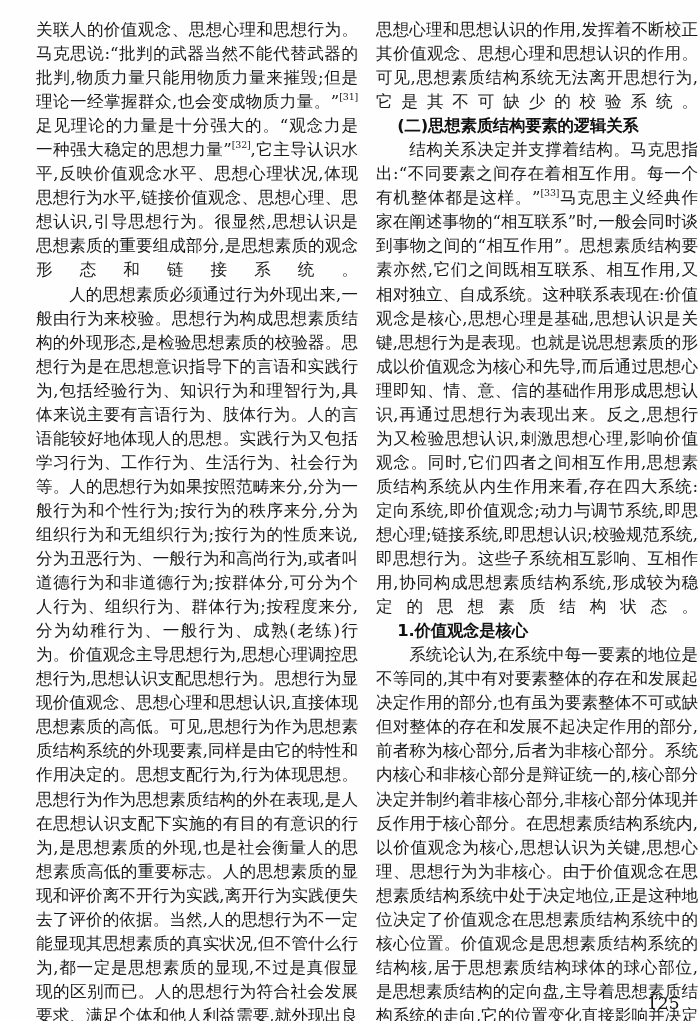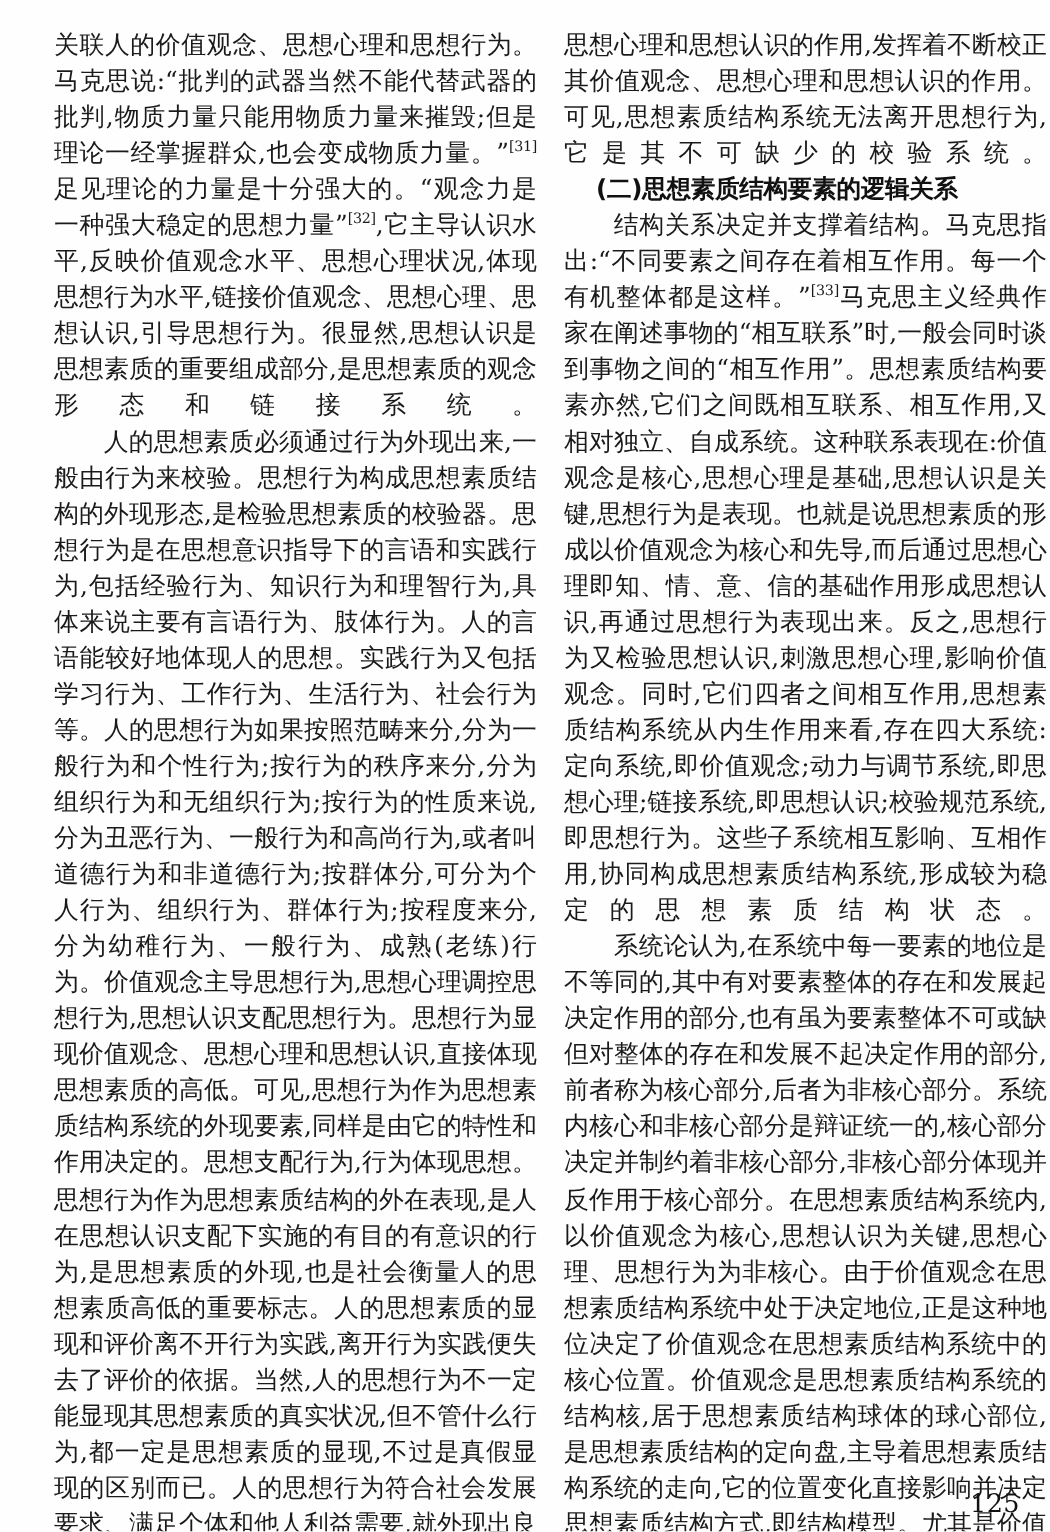--- a/index.html
+++ b/index.html
@@ -108,20 +108,21 @@
     </div>
 
     <div class="col col-right">
 
       <p class="para">思想心理和思想认识的作用,发挥着不断校正其价值观念、思想心理和思想认识的作用。可见,思想素质结构系统无法离开思想行为,它是其不可缺少的校验系统。</p>
 
       <h3 class="heading sub">(二)思想素质结构要素的逻辑关系</h3>
 
       <p class="para indent"><span>结构关系决定并支撑着结构。马克思指出:“不同要素之间存在着相互作用。每一个有机整体都是这样。”</span><sup class="ref">[33]</sup><span>马克思主义经典作家在阐述事物的“相互联系”时,一般会同时谈到事物之间的“相互作用”。思想素质结构要素亦然,它们之间既相互联系、相互作用,又相对独立、自成系统。这种联系表现在:价值观念是核心,思想心理是基础,思想认识是关键,思想行为是表现。也就是说思想素质的形成以价值观念为核心和先导,而后通过思想心理即知、情、意、信的基础作用形成思想认识,再通过思想行为表现出来。反之,思想行为又检验思想认识,刺激思想心理,影响价值观念。同时,它们四者之间相互作用,思想素质结构系统从内生作用来看,存在四大系统:定向系统,即价值观念;动力与调节系统,即思想心理;链接系统,即思想认识;校验规范系统,即思想行为。这些子系统相互影响、互相作用,协同构成思想素质结构系统,形成较为稳定的思想素质结构状态。</span></p>
 
+      <h3 class="heading sub">1.价值观念是核心</h3>
 
       <p class="para indent last-left">系统论认为,在系统中每一要素的地位是不等同的,其中有对要素整体的存在和发展起决定作用的部分,也有虽为要素整体不可或缺但对整体的存在和发展不起决定作用的部分,前者称为核心部分,后者为非核心部分。系统内核心和非核心部分是辩证统一的,核心部分决定并制约着非核心部分,非核心部分体现并反作用于核心部分。在思想素质结构系统内,以价值观念为核心,思想认识为关键,思想心理、思想行为为非核心。由于价值观念在思想素质结构系统中处于决定地位,正是这种地位决定了价值观念在思想素质结构系统中的核心位置。价值观念是思想素质结构系统的结构核,居于思想素质结构球体的球心部位,是思想素质结构的定向盘,主导着思想素质结构系统的走向,它的位置变化直接影响并决定思想素质结构方式,即结构模型。尤其是价值观念的内核——核心价值观,它是思想素质系统的结构轴心,占据支配和统摄的核心地位,是引领、支配社会各种不同价值取向、价值追求、价值尺度、价值原则的方向和标准,也是支配、引领思想心理、思想认识、思想行为的杠杆。价值观念在思想素质结</p>
 
     </div>
 
   </div>
 
   <div class="page-number">125</div>
 
 </div>

